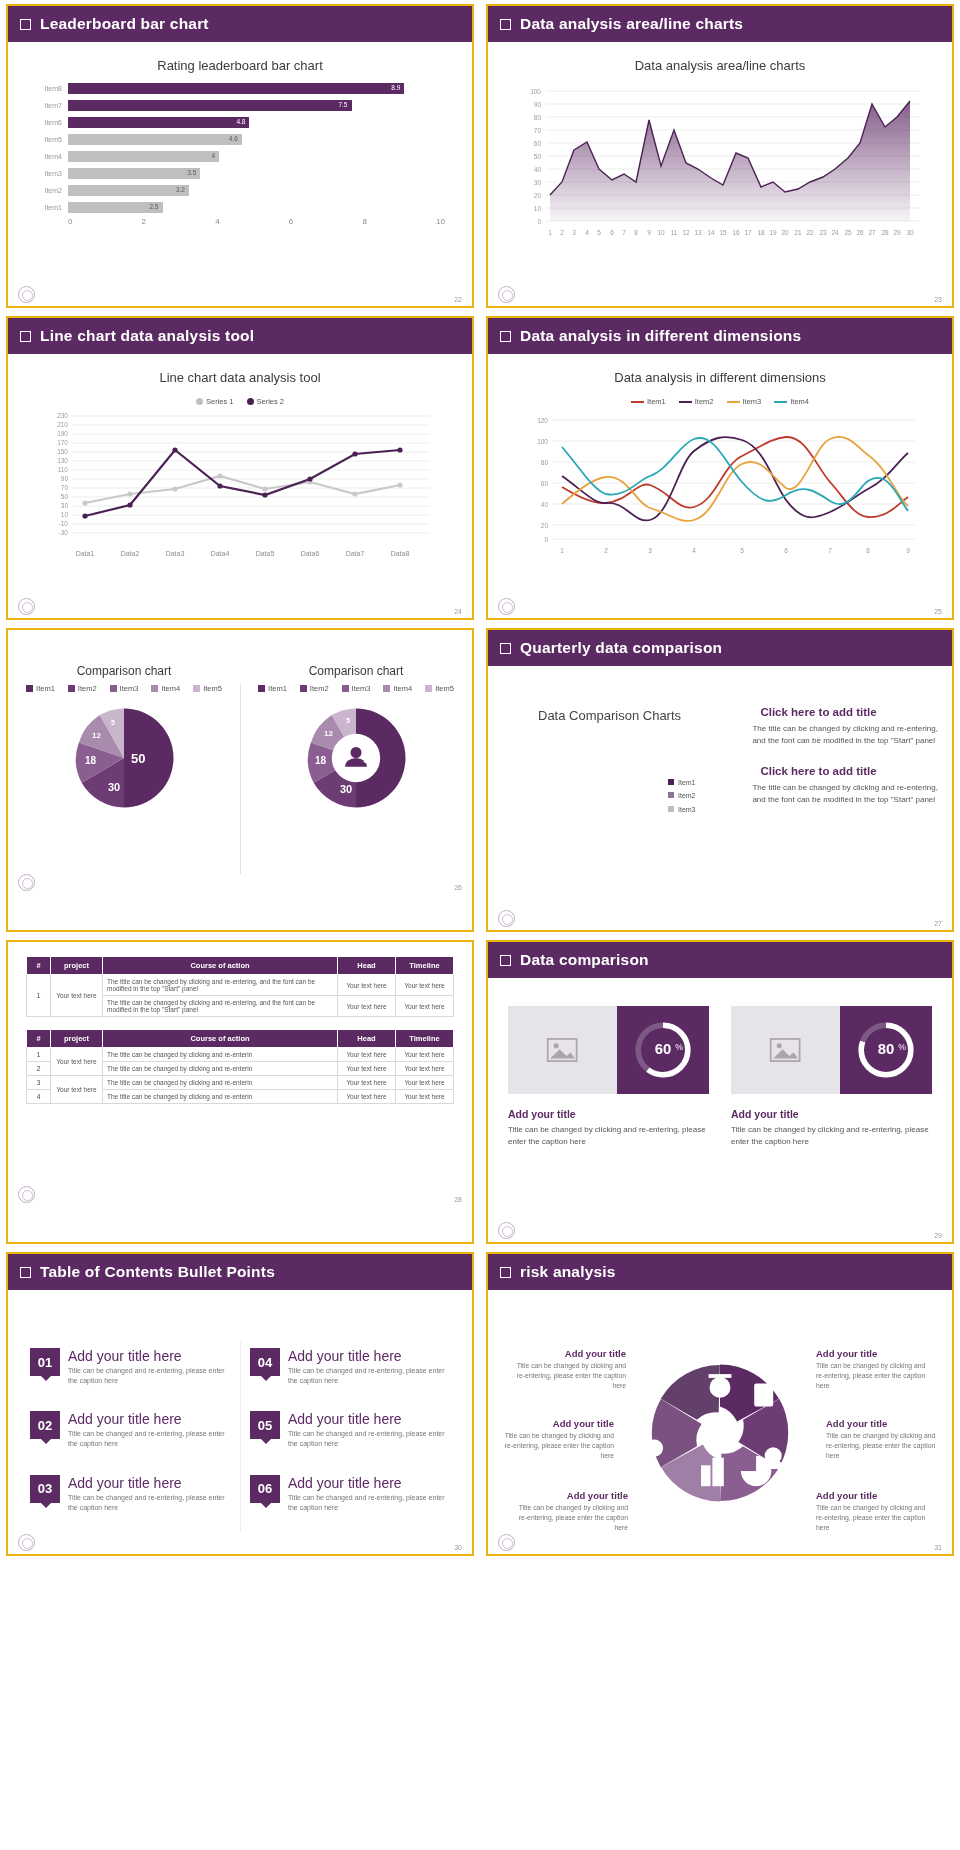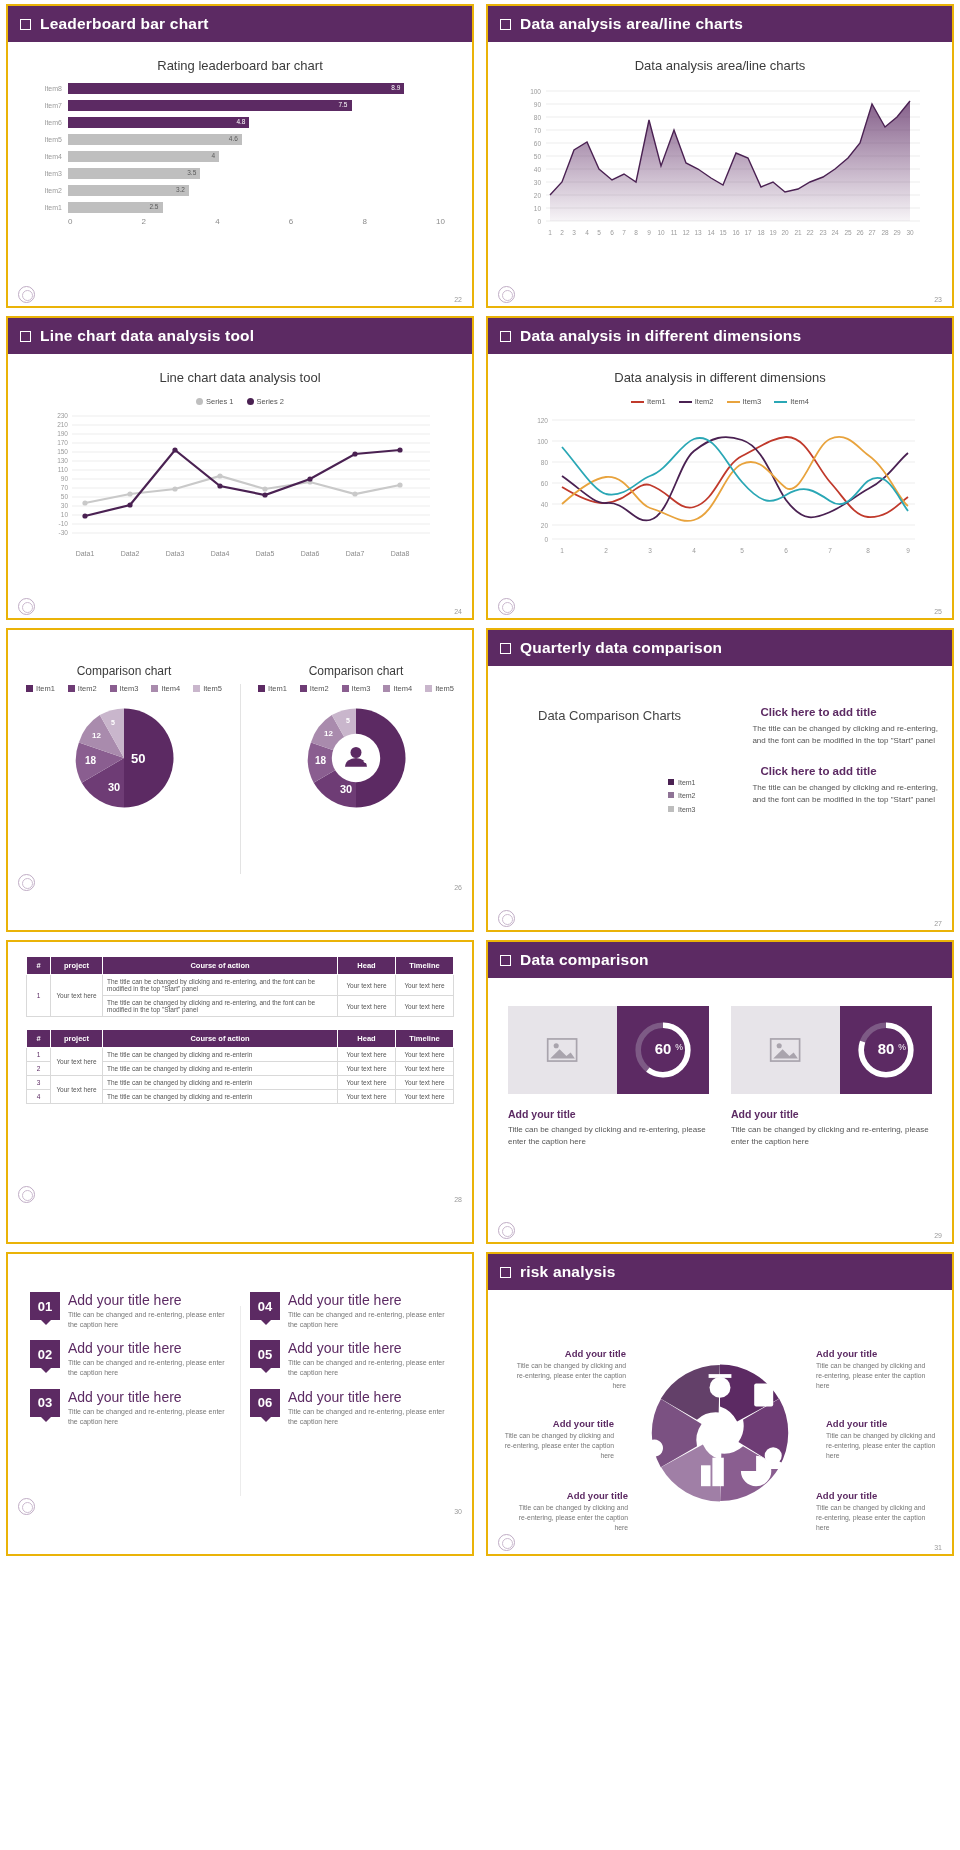--- a/index.html
+++ b/index.html
@@ -117,21 +117,21 @@
 
   
   .dc-row { display: flex; gap: 22px; padding: 28px 20px 0 20px; }
   .dc-card { flex: 1; display: flex; height: 88px; }
   .dc-img { flex: 1; background: #e7e4e9; position: relative; }
   .dc-ring { width: 92px; background: #5c2a63; display: flex; align-items: center; justify-content: center; }
   .dc-t { font-size: 10.5px; font-weight: bold; color: #5c2a63; margin-top: 14px; }
   .dc-d { font-size: 8px; color: #555; line-height: 1.5; margin-top: 4px; }
 
   
-  .toc-grid { display: grid; grid-template-columns: 1fr 1fr; gap: 10px 20px; padding: 38px 22px 0 22px; }
+  .toc-grid { display: grid; grid-template-columns: 1fr 1fr; gap: 25px 20px; padding: 58px 22px 0 22px; }
   .toc-item { display: flex; gap: 8px; }
   .toc-num {
     width: 30px; height: 28px; background: #5c2a63; color: #fff;
     font-size: 13px; font-weight: bold; display: flex; align-items: center;
     justify-content: center; flex: none; position: relative;
   }
   .toc-num::after {
     content: ""; position: absolute; bottom: -5px; left: 11px;
     border-left: 5px solid transparent; border-right: 5px solid transparent;
     border-top: 5px solid #5c2a63;
@@ -712,20 +712,24 @@
           <div class="dc-t">Add your title</div>
           <div class="dc-d">Title can be changed by clicking and re-entering, please enter the caption here</div>
         </div>
       </div>
       <div class="footer-logo"></div>
       <div class="page-num">29</div>
     </div>
   </div>
 
   <div class="slide">
+    <div class="slide-header">
+      <span class="hdr-sq"></span>
+      <span class="slide-title">Table of Contents Bullet Points</span>
+    </div>
     <div class="slide-body">
       <div class="toc-div"></div>
       <div class="toc-grid">
         <div class="toc-item">
           <div class="toc-num">01</div>
           <div>
               <div class="toc-t">Add your title here</div>
                <div class="toc-d">Title can be changed and re-entering, please enter the caption here</div>
             </div>
         </div>

